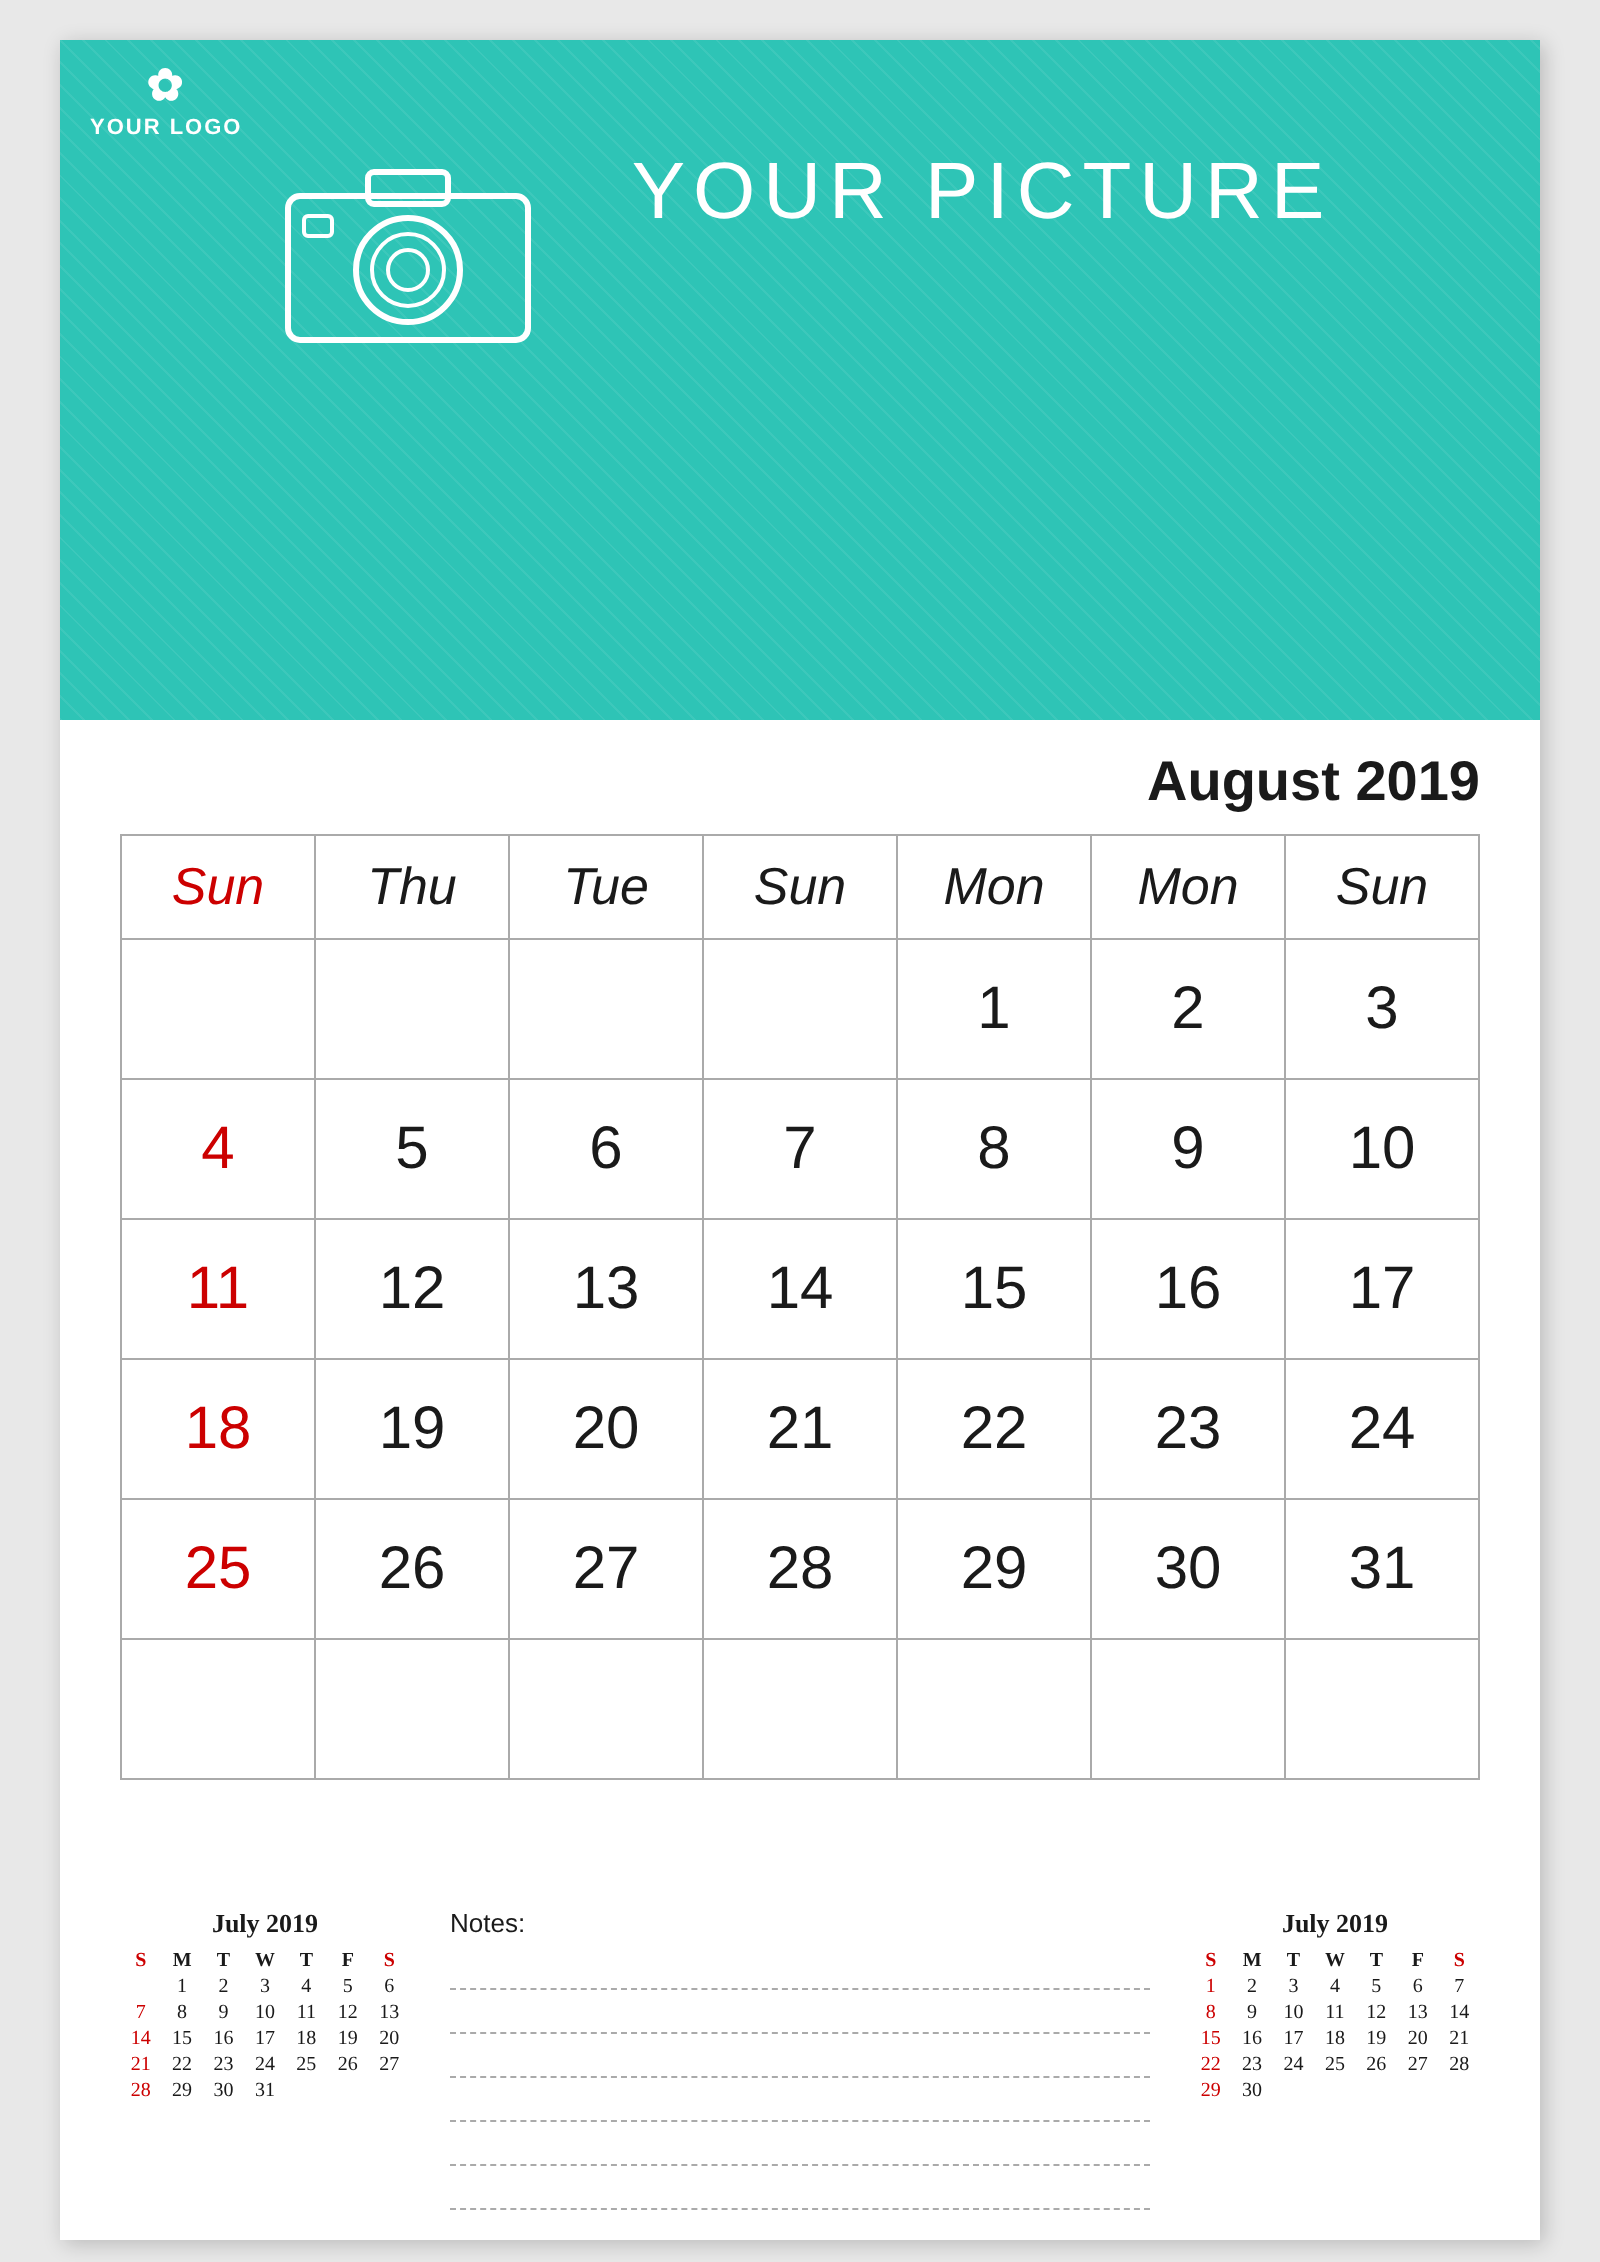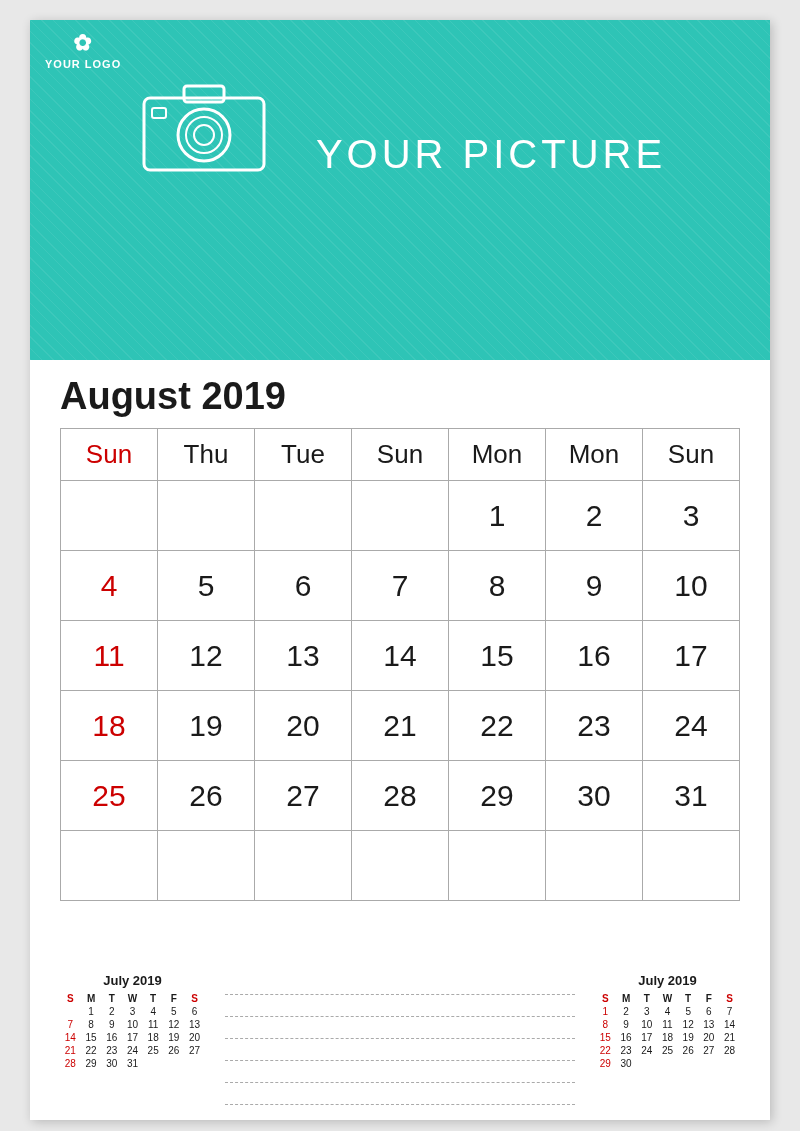--- a/index.html
+++ b/index.html
@@ -46,21 +46,21 @@
       font-size: 11px;
       font-weight: bold;
       letter-spacing: 1px;
     }
     .logo-flower {
       font-size: 22px;
       margin-bottom: 2px;
     }
     .picture-area {
       display: flex;
-      align-items: flex-end;
+      align-items: flex-start;
       justify-content: center;
       padding: 40px 20px 10px 20px;
       gap: 42px;
     }
     .camera-icon {
       width: 140px;
       height: 110px;
       flex-shrink: 0;
     }
     .picture-text {
@@ -76,39 +76,40 @@
       color: rgba(255,255,255,0.8);
       font-size: 14px;
       padding-bottom: 15px;
     }
     
     .calendar-section {
       padding: 15px 30px 10px 30px;
       flex: 1;
     }
     .month-title {
-      text-align: left;
-      font-size: 38px;
+      text-align: right;
+      font-size: 28px;
       font-weight: bold;
       color: #1a1a1a;
       margin-bottom: 10px;
     }
     .main-calendar {
       width: 100%;
       border-collapse: collapse;
       margin-bottom: 10px;
     }
     .main-calendar th {
       border: 1px solid #aaa;
       padding: 10px 5px;
       font-size: 26px;
       font-weight: normal;
       text-align: center;
       color: #1a1a1a;
       width: calc(100%/7);
+      font-style: italic;
     }
     .main-calendar th.sun {
       color: #cc0000;
     }
     .main-calendar td {
       border: 1px solid #aaa;
       padding: 8px 10px;
       font-size: 30px;
       text-align: center;
       height: 70px;
@@ -119,20 +120,21 @@
       color: #cc0000;
     }
     
     .bottom-section {
       display: flex;
       padding: 10px 30px 15px 30px;
       gap: 10px;
     }
     .mini-cal {
       min-width: 145px;
+      font-family: Liberation Serif, serif;
     }
     .mini-cal-title {
       font-size: 13px;
       font-weight: bold;
       text-align: center;
       margin-bottom: 4px;
       color: #1a1a1a;
     }
     .mini-cal table {
       border-collapse: collapse;
@@ -339,20 +341,21 @@
               <td>31</td>
               <td></td>
               <td></td>
               <td></td>
             </tr>
           </tbody>
       </table>
     </div>
 
     <div class="notes-area">
+      <div class="notes-label">Notes:</div>
       <div class="note-line"></div>
       <div class="note-line"></div>
       <div class="note-line"></div>
       <div class="note-line"></div>
       <div class="note-line"></div>
       <div class="note-line"></div>
     </div>
 
     <div class="mini-cal sep-cal">
       <div class="mini-cal-title">July 2019</div>

